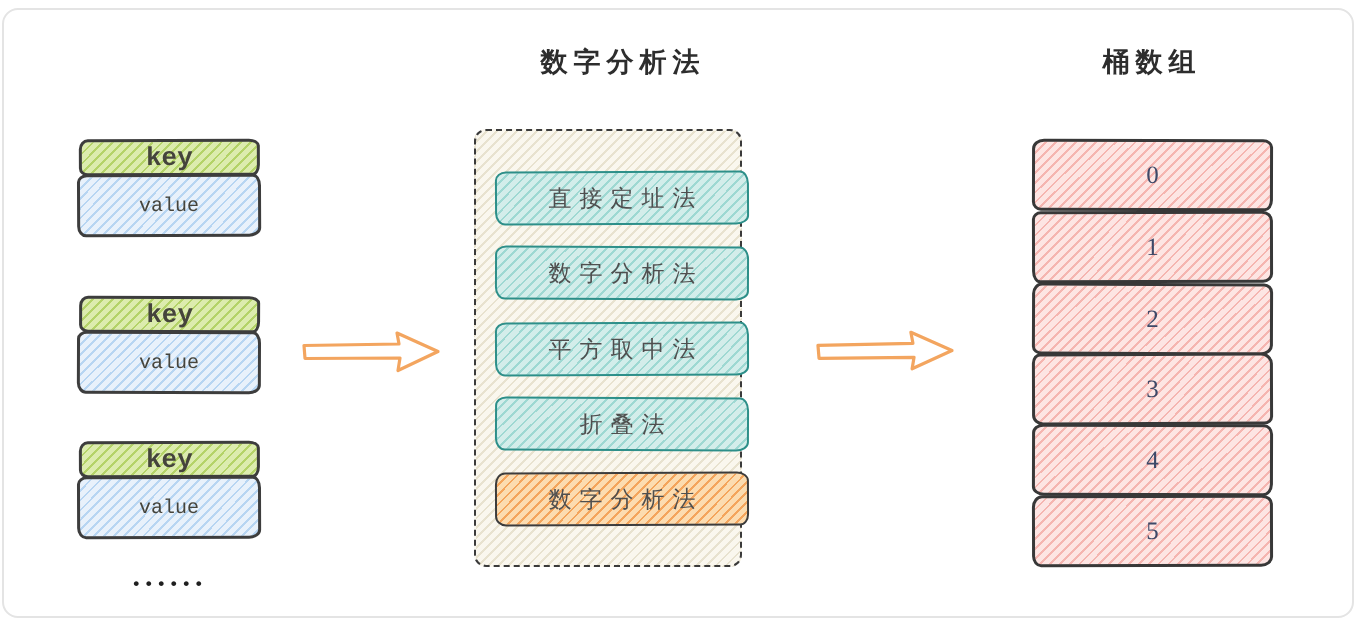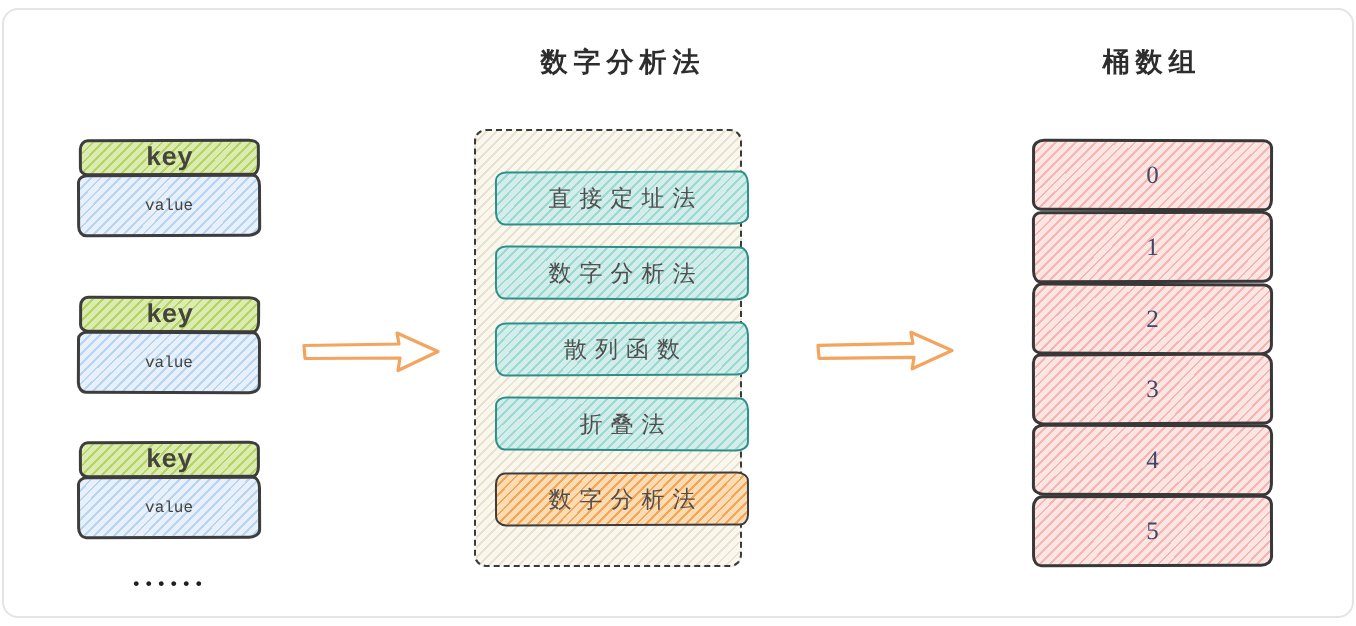--- a/index.html
+++ b/index.html
@@ -59,21 +59,21 @@
     --b:#dcecae; --h:#b4d368;
     border-radius:9px 11px 7px 9px / 10px 7px 11px 8px;
     font-size:26px;
     font-weight:bold;
   }
   .value-box {
     height:63px;
     margin-top:-2px;
     --b:#e8f1fb; --h:#b7d5f2;
     border-radius:10px 8px 12px 9px / 8px 12px 9px 11px;
-    font-size:16px;
+    font-size:20px;
   }
 
   .ellipsis {
     position:absolute;
     left:120px; top:556px; width:100px; height:40px;
     display:flex; align-items:center; justify-content:center;
     font-size:30px; font-weight:bold; letter-spacing:5px;
     color:#1f1f1f;
   }
 
@@ -172,21 +172,21 @@
   <svg class="arrow arrow-1" viewBox="0 0 142 48" xmlns="http://www.w3.org/2000/svg">
     <polygon points="4,17.5 99,16 97,5 138,23.5 98,42.5 100,30 5,30.5" fill="#ffffff" stroke="#f3a55f" stroke-width="3.2" stroke-linejoin="round"></polygon>
   </svg>
   <svg class="arrow arrow-2" viewBox="0 0 142 48" xmlns="http://www.w3.org/2000/svg">
     <polygon points="4,18 99,16.5 97,5.5 138,24 98,42 100,30.5 5,31" fill="#ffffff" stroke="#f3a55f" stroke-width="3.2" stroke-linejoin="round"></polygon>
   </svg>
 
   <div class="hash-container hatch">
     <div class="method method-teal method-1 hatch">直接定址法</div>
     <div class="method method-teal method-2 hatch">数字分析法</div>
-    <div class="method method-teal method-3 hatch">散列函数</div>
+    <div class="method method-teal method-3 hatch">平方取中法</div>
     <div class="method method-teal method-4 hatch">折叠法</div>
     <div class="method method-orange method-5 hatch">数字分析法</div>
   </div>
 
   <div class="bucket bucket-0 hatch">
     <span>0</span>
   </div>
   <div class="bucket bucket-1 hatch">
     <span>1</span>
   </div>

